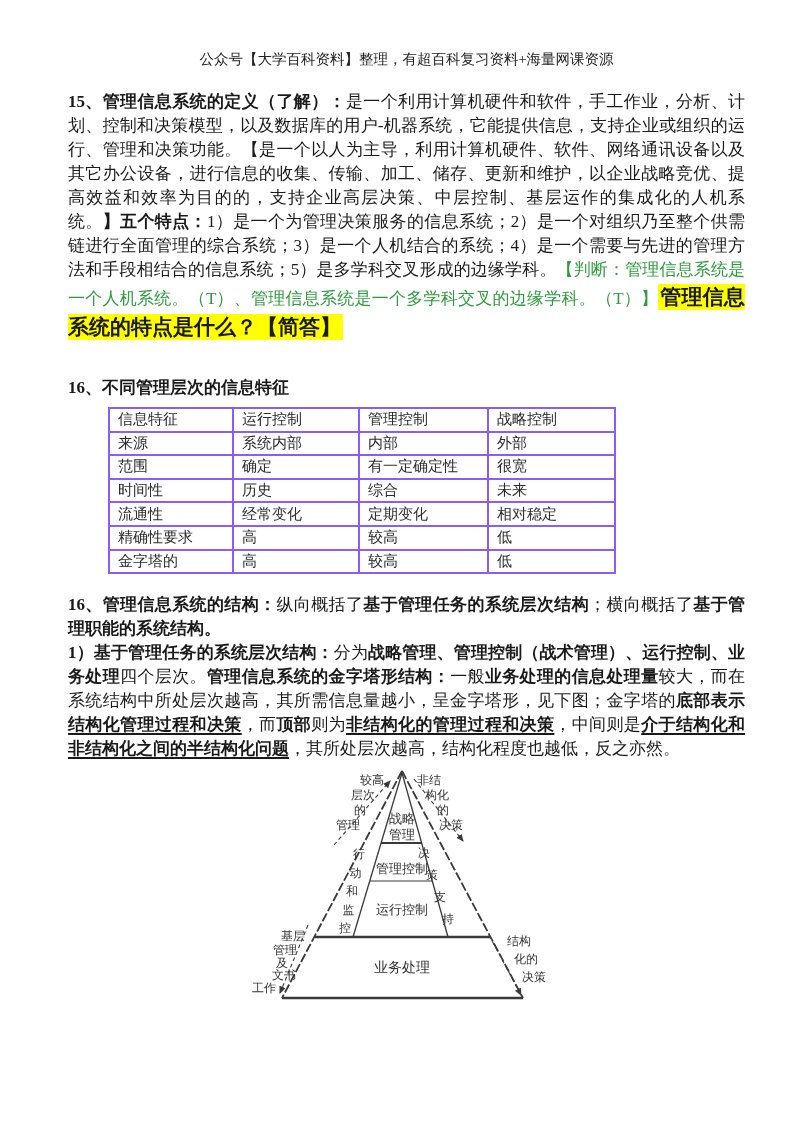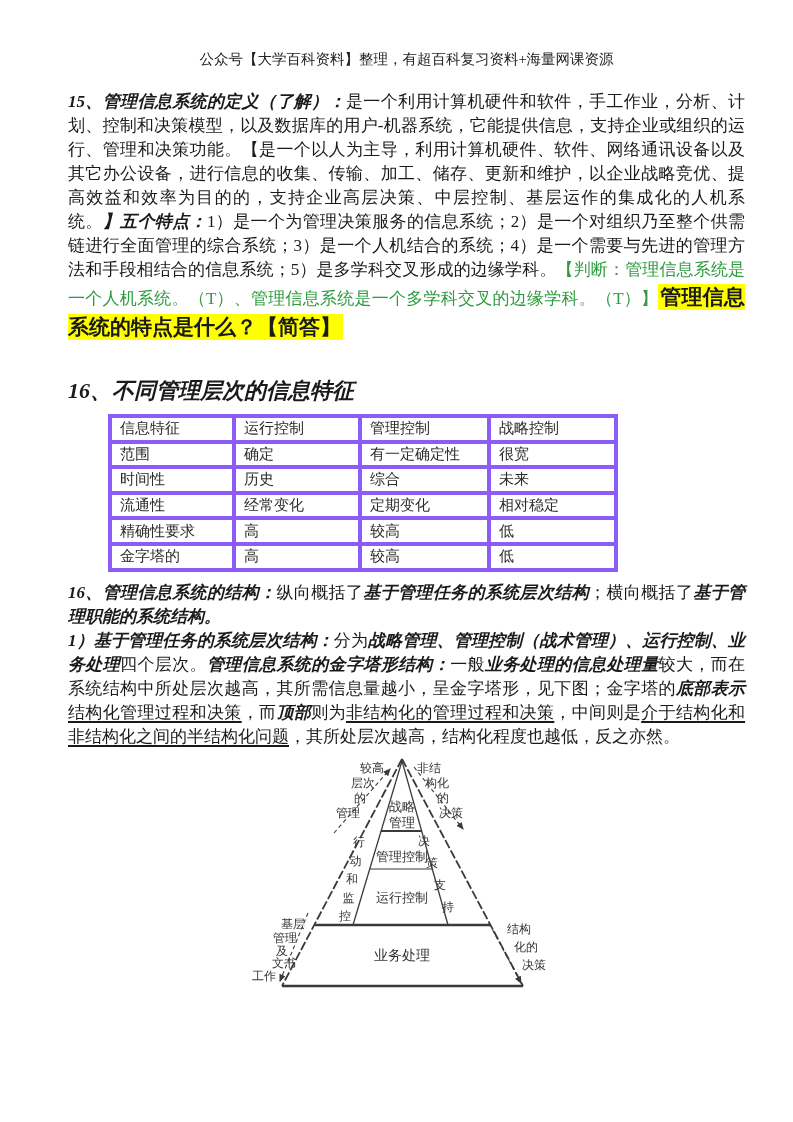--- a/index.html
+++ b/index.html
@@ -25,53 +25,52 @@
     margin:0 0 21px 0;
     color:#222;
   }
   .para{
     font-size:17px;
     line-height:24px;
     text-align:justify;
     margin:0;
   }
   .run-n{font-weight:400;}
-  .run-b{font-weight:700;font-style:italic;}
+  .run-b{font-weight:700;}
   .run-g{color:var(--green);}
   .run-gb{color:var(--green);font-weight:400;}
-  .run-bu{font-weight:400;text-decoration:underline;text-decoration-thickness:1.6px;text-underline-offset:3px;}
+  .run-bu{font-weight:700;text-decoration:underline;text-decoration-thickness:1.6px;text-underline-offset:3px;}
   .run-hl{
     background:var(--hl);
     font-weight:700;
     font-size:21px;
     line-height:30px;
     padding:1px 2px;
   }
   .tbl-heading{
-    font-size:22px;
+    font-size:17px;
     font-weight:700;
     margin:34px 0 8px 0;
-    font-style:italic;
   }
   table.info-table{
     border-collapse:collapse;
     margin-left:40px;
     font-size:15px;
     color:#2b2b2b;
     border:1.5px solid #111;
   }
   table.info-table td{
-    border:4px solid #8b5cf6;
+    border:2px solid #8b5cf6;
     height:21.6px;
     padding:0 4px 0 8px;
     font-weight:400;
     white-space:nowrap;
   }
   td.indent{padding-left:20px;}
-  .para-structure{margin-top:9px;}
+  .para-structure{margin-top:19px;}
   #pyramid{display:block;margin:4px 0 0 92px;}
   #pyramid text{
     font-family:"Liberation Serif","DejaVu Serif",serif;
     fill:#333;
   }
 </style>
 </head>
 <body>
 
 <div class="page">
@@ -89,20 +88,26 @@
         <col style="width:126px">
         <col style="width:129px">
         <col style="width:127px">
     </colgroup>
     <tbody>
       <tr>
         <td>信息特征</td>
         <td>运行控制</td>
         <td>管理控制</td>
         <td>战略控制</td>
+      </tr>
+      <tr>
+        <td>来源</td>
+        <td>系统内部</td>
+        <td>内部</td>
+        <td>外部</td>
       </tr>
       <tr>
         <td>范围</td>
         <td>确定</td>
         <td class="indent">有一定确定性</td>
         <td>很宽</td>
       </tr>
       <tr>
         <td>时间性</td>
         <td>历史</td>

